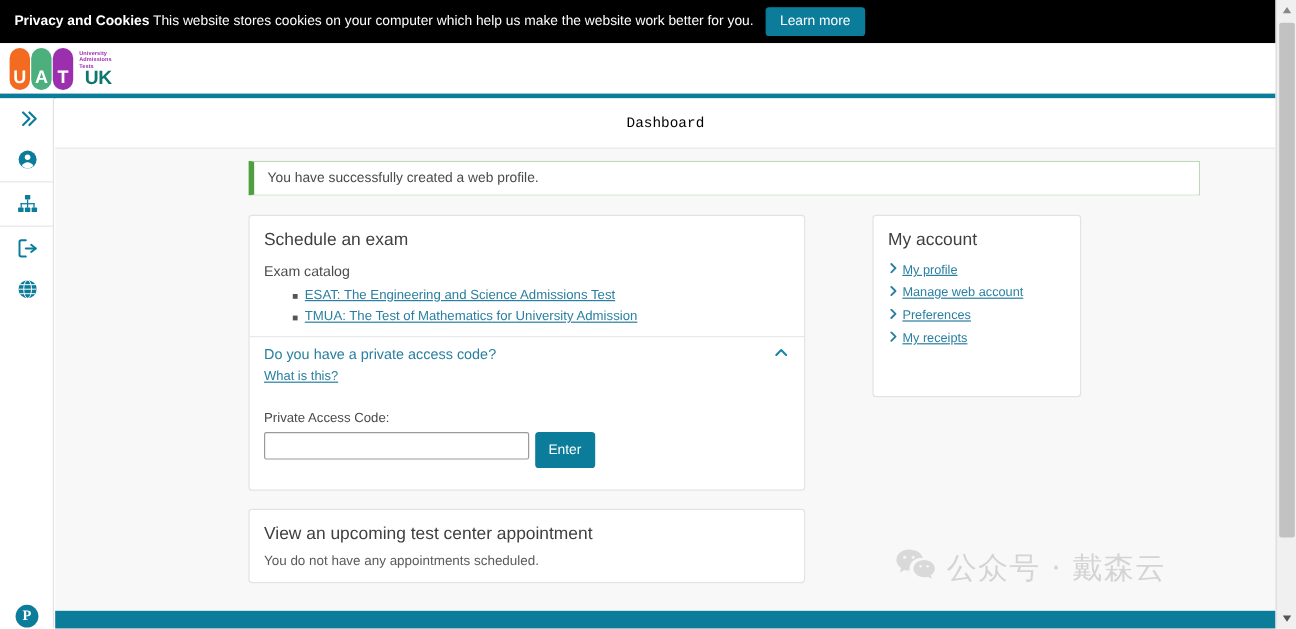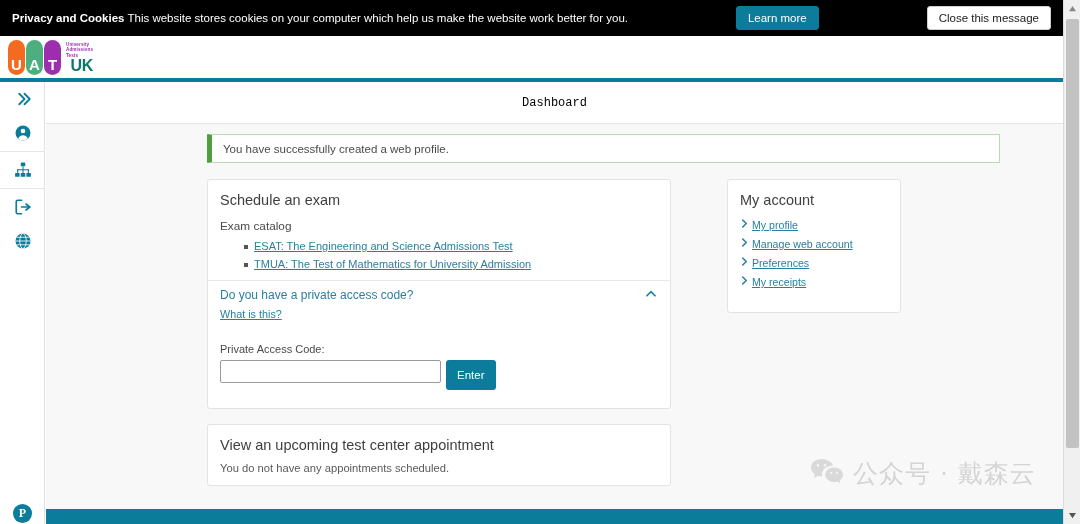--- a/index.html
+++ b/index.html
@@ -15,21 +15,21 @@
     width: 1080px; height: 524px;
     overflow: hidden;
     background: #ffffff;
   }
 
   
   .cookie-bar {
     position: absolute; top: 0; left: 0;
     width: 1063px; height: 36px;
     background: #000000;
-    display: flex; align-items: center; justify-content: space-between;
+    display: flex; align-items: center; justify-content: flex-start;
     gap: 10px;
     padding: 0 12px;
   }
   .cookie-text {
     color: #ffffff;
     font-size: 11.5px;
     line-height: 14px;
     white-space: nowrap;
   }
   .cookie-text b { font-weight: bold; }
@@ -172,21 +172,21 @@
   }
 
   .card {
     position: absolute;
     background: #ffffff;
     border: 1px solid #e3e3e3;
     border-radius: 3px;
   }
   .card-schedule { left: 161px; top: 55px; width: 464px; height: 230px; }
   .card-appointment { left: 161px; top: 300px; width: 464px; height: 62px; }
-  .card-account { left: 681px; top: 55px; width: 174px; height: 134px; }
+  .card-account { left: 681px; top: 55px; width: 174px; height: 152px; }
 
   .card-h {
     font-size: 14.5px;
     color: #3f3f3f;
     padding: 12px 0 0 12px;
     font-weight: normal;
     margin: 0;
   }
   .card-sub {
     font-size: 11.8px;
@@ -309,21 +309,21 @@
     background: #0b7c99;
   }
   .content-bottom-pad {
     position: absolute; left: 46px; top: 503px;
     width: 1017px; height: 6px;
     background: #f8f8f8;
   }
 
   
   .watermark {
-    position: absolute; left: 810px; top: 457px;
+    position: absolute; left: 746px; top: 457px;
     display: flex; align-items: center; gap: 9px;
     opacity: 0.33;
     pointer-events: none;
   }
   .wm-text {
     font-size: 25px;
     color: #8c8c8c;
     letter-spacing: 1px;
     font-family: "DejaVu Sans", sans-serif;
   }
@@ -354,21 +354,20 @@
 </head>
 <body>
 
 <div id="page">
 
   <div class="cookie-bar">
     <div class="cookie-text">
       <b>Privacy and Cookies</b><span> This website stores cookies on your computer which help us make the website work better for you.</span>
     </div>
     <button class="btn-learn">Learn more</button>
-    <button class="btn-close-msg">Close this message</button>
   </div>
 
   <div class="site-header">
     <div class="logo">
       <div class="letter-pill pill-u">U</div>
       <div class="letter-pill pill-a">A</div>
       <div class="letter-pill pill-t">T</div>
       <div class="logo-word">
         <div class="logo-sub">University</div>
         <div class="logo-sub">Admissions</div>

